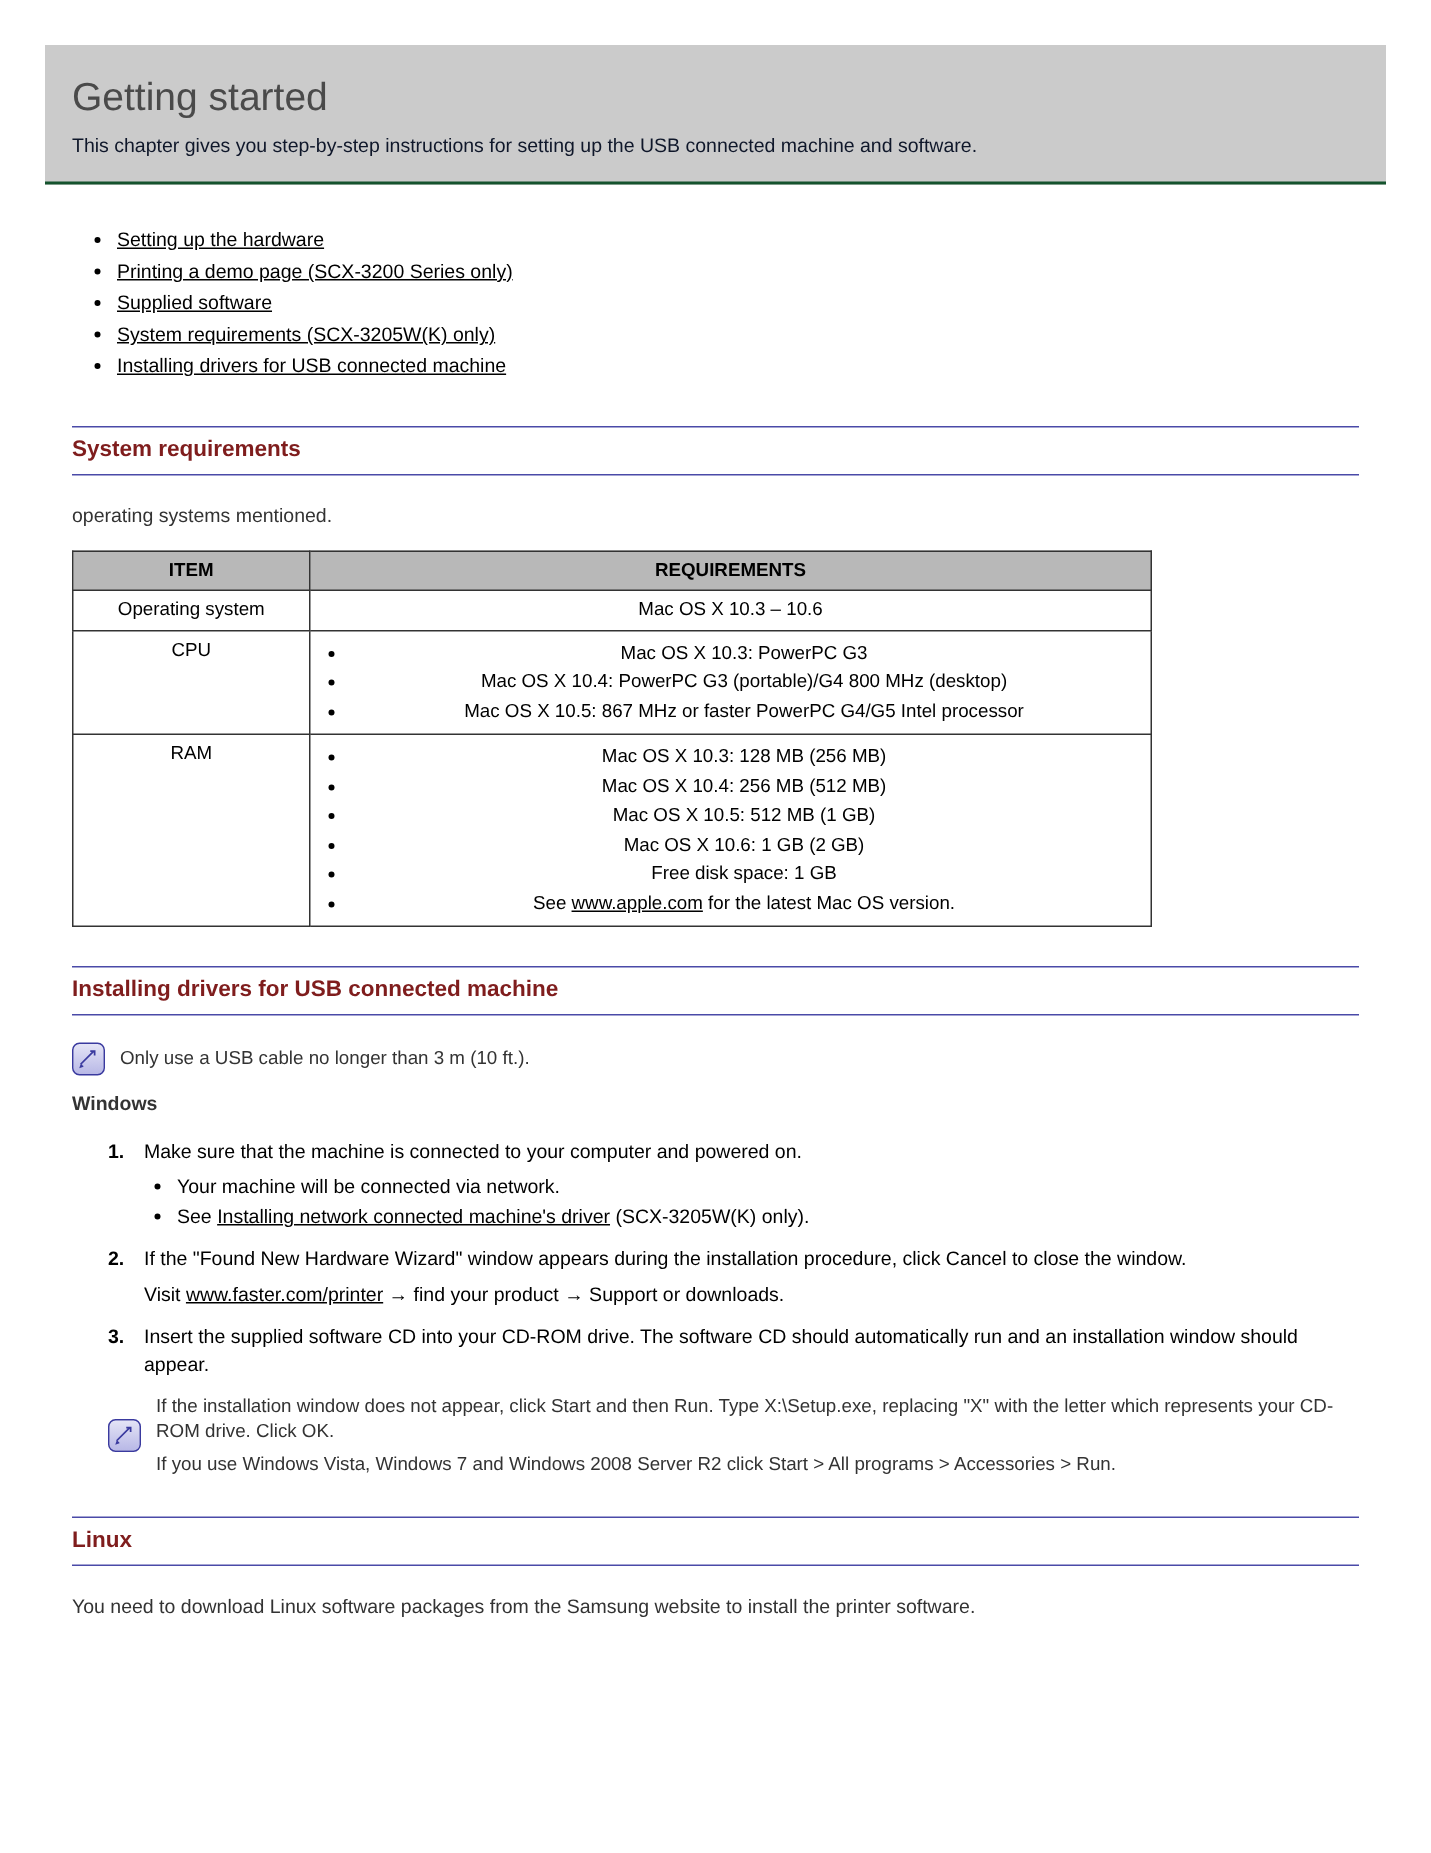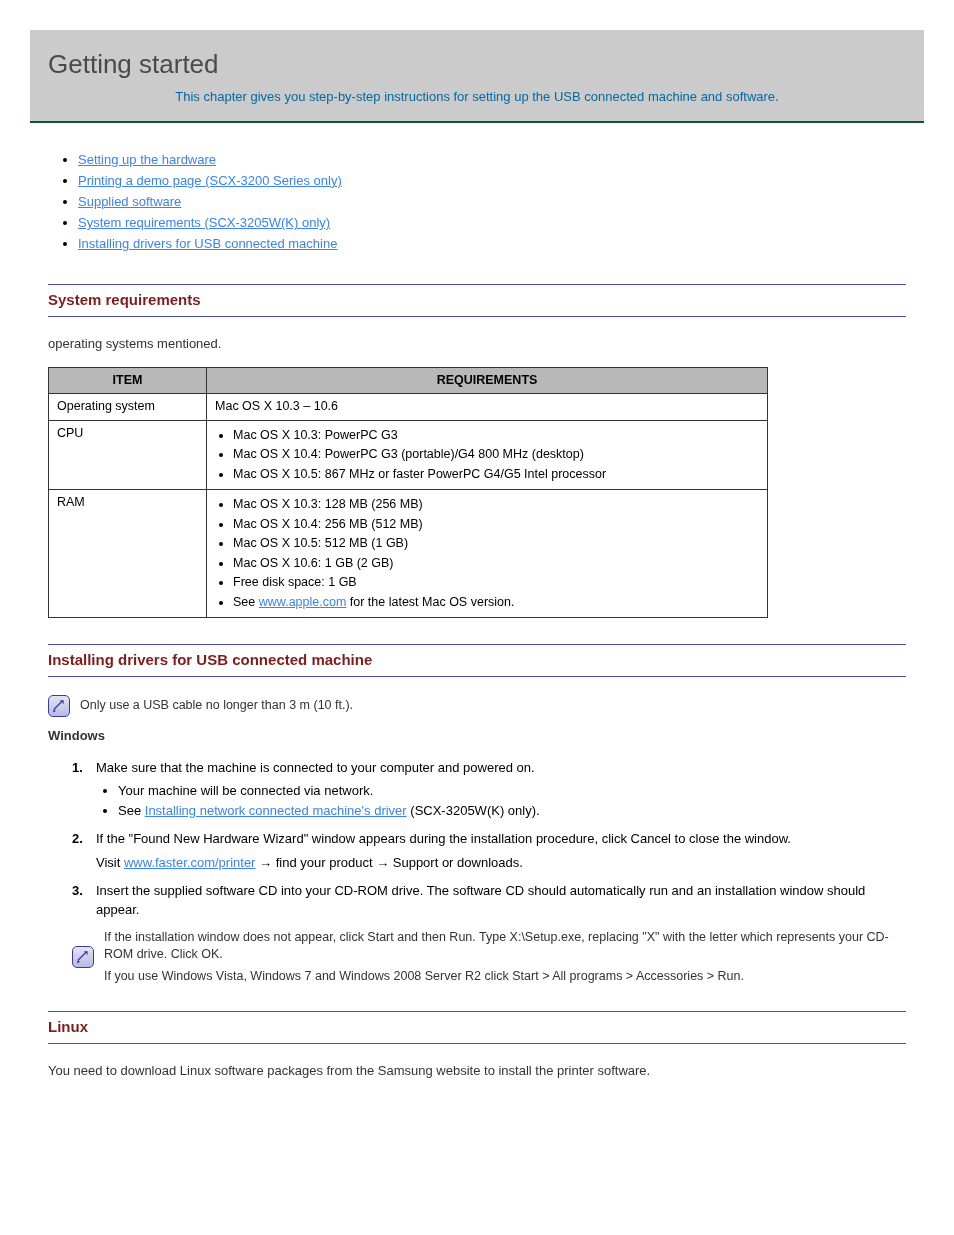--- a/index.html
+++ b/index.html
@@ -19,51 +19,50 @@
     margin-bottom: 28px;
   }
   .banner-title {
     font-size: 26px;
     font-weight: normal;
     color: #4a4a4a;
     margin-bottom: 6px;
   }
   .banner-sub {
     font-size: 13px;
-    color: #0369a1;
-    text-align: center;
+    color: #0f172a;
   }
   .toc {
     list-style: disc;
     margin-left: 48px;
     margin-bottom: 30px;
   }
   .toc li { margin: 3px 0; }
-  a.link { color: #3b82f6; text-decoration: underline; }
+  a.link { color: #000000; text-decoration: underline; }
   .section-head {
     border-top: 1px solid #4a4aa8;
     border-bottom: 1px solid #4a4aa8;
     padding: 4px 0 6px 0;
     margin: 26px 18px 18px 18px;
     color: #7f1d1d;
     font-size: 15px;
     font-weight: bold;
   }
   .section-body { margin: 0 18px; }
   .intro-p { margin: 10px 0 14px 0; color: #333; }
   table.req {
     border-collapse: collapse;
     width: 720px;
     margin-left: 0;
   }
   table.req th, table.req td {
     border: 1px solid #333;
     padding: 4px 8px;
     vertical-align: top;
-    text-align: left;
+    text-align: center;
     font-size: 12.5px;
   }
   table.req th {
     background: #b8b8b8;
     font-weight: bold;
     text-align: center;
   }
   table.req ul { list-style: disc; margin-left: 18px; }
   table.req ul li { margin: 2px 0; }
   .note-block { display: flex; align-items: center; gap: 10px; margin: 16px 0 10px 0; }

